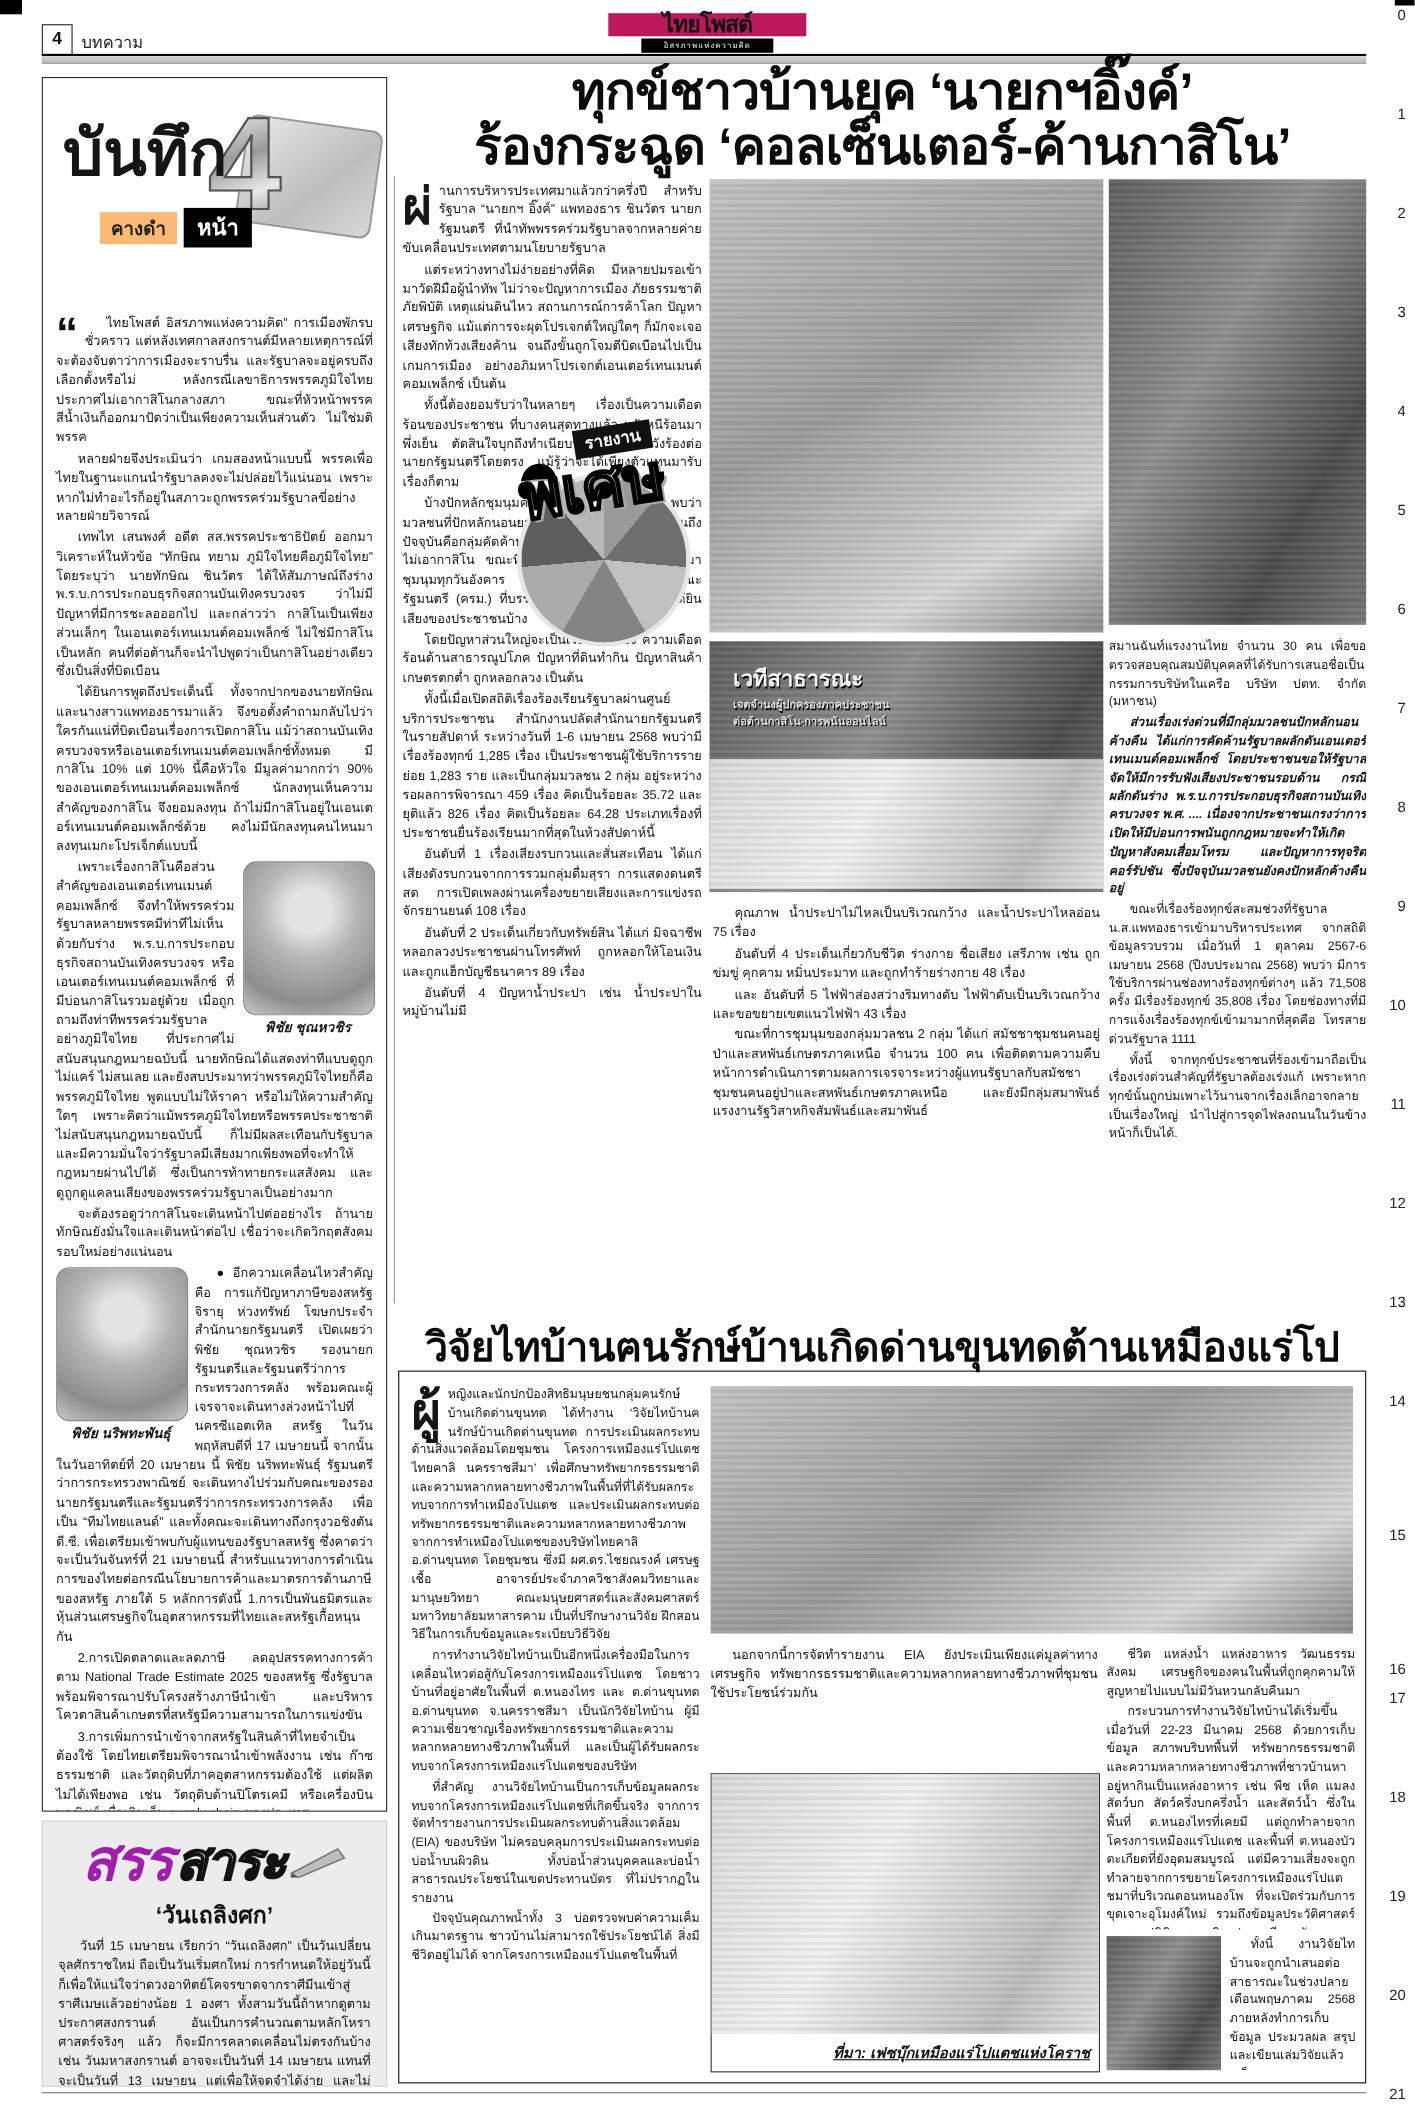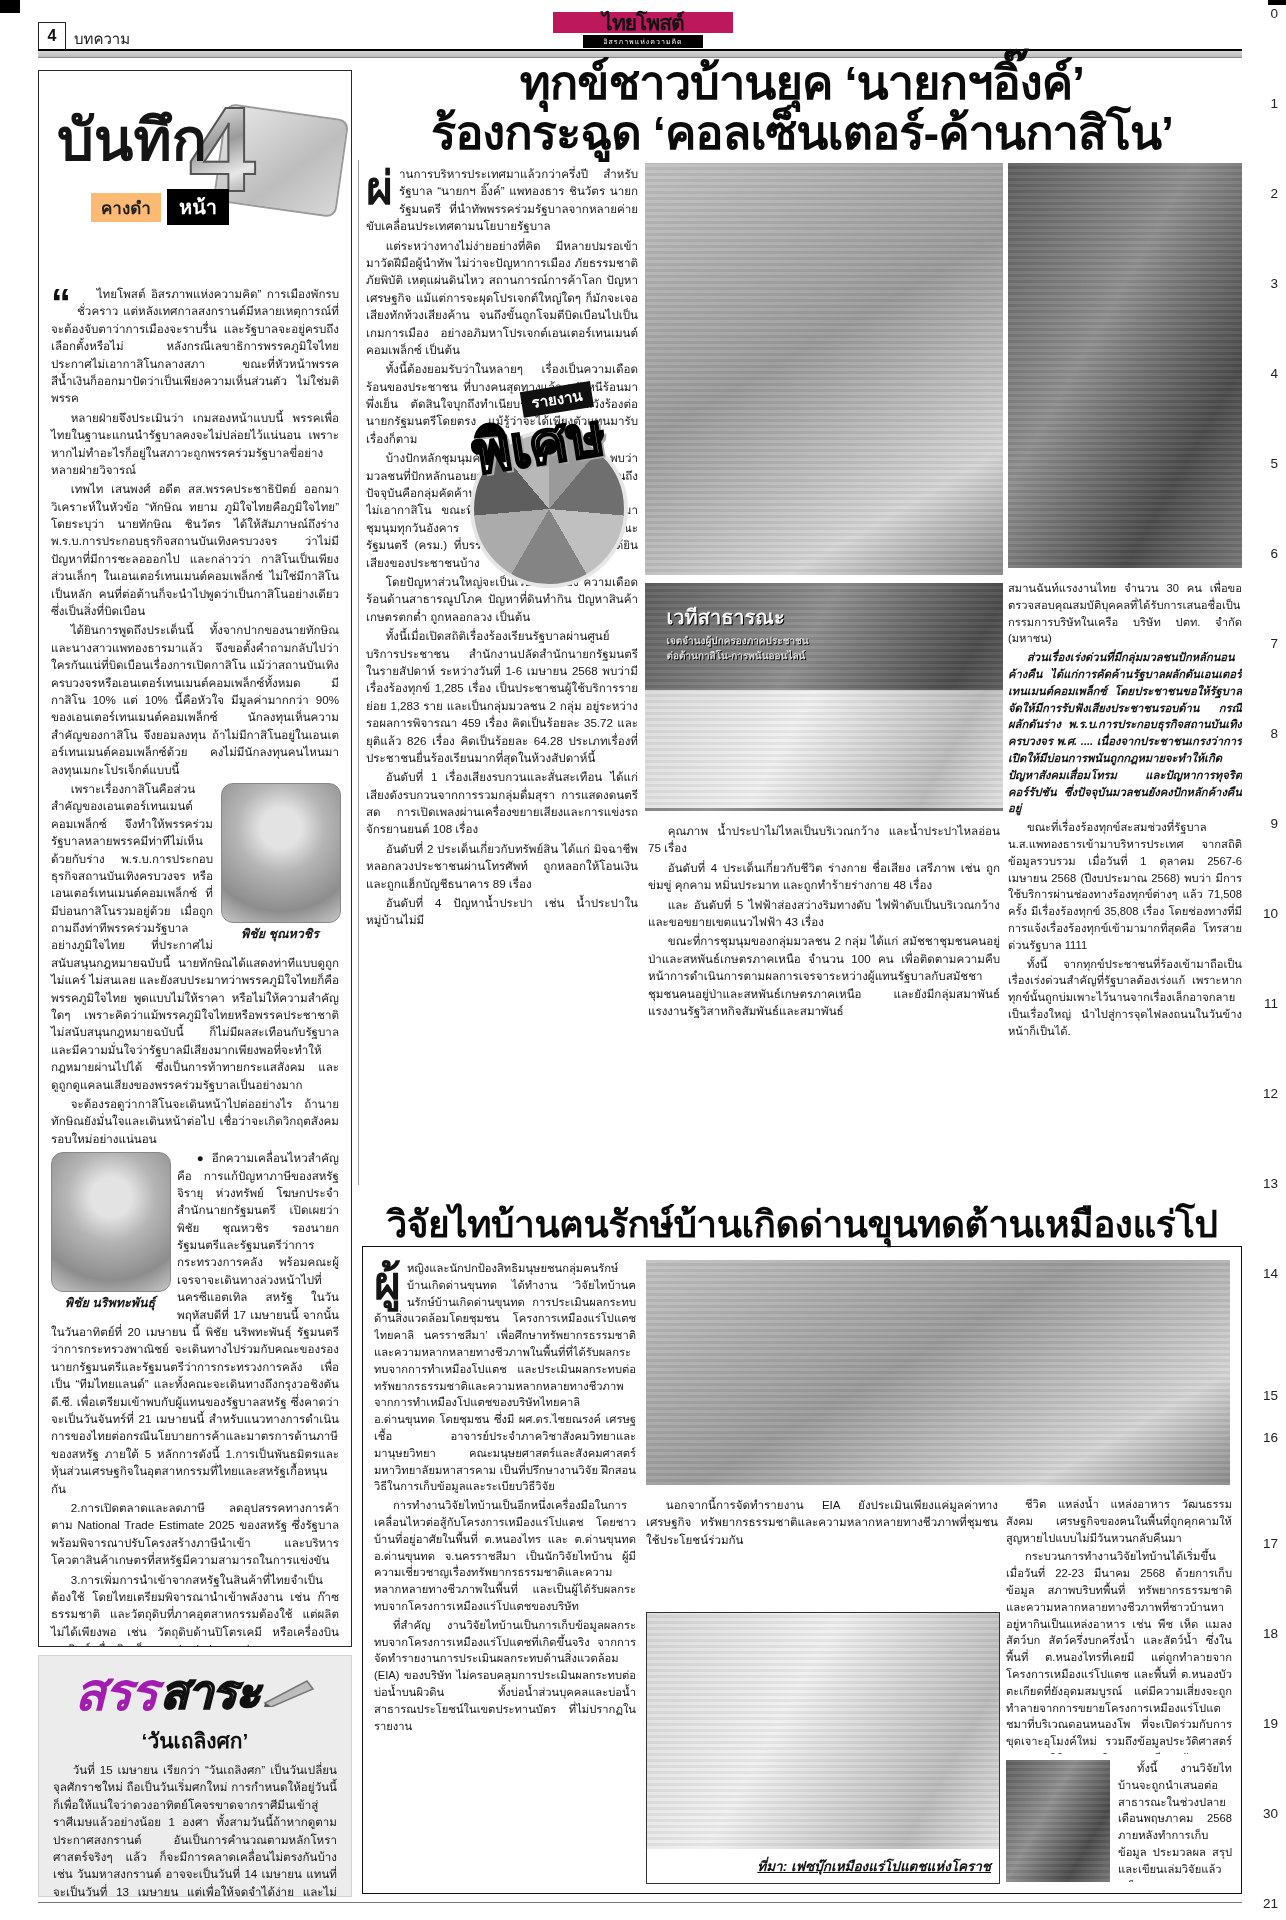--- a/index.html
+++ b/index.html
@@ -98,25 +98,25 @@
     <div class="ruler-num" style="top: 546px;">6</div>
     <div class="ruler-num" style="top: 636px;">7</div>
     <div class="ruler-num" style="top: 726px;">8</div>
     <div class="ruler-num" style="top: 816px;">9</div>
     <div class="ruler-num" style="top: 906px;">10</div>
     <div class="ruler-num" style="top: 996px;">11</div>
     <div class="ruler-num" style="top: 1086px;">12</div>
     <div class="ruler-num" style="top: 1176px;">13</div>
     <div class="ruler-num" style="top: 1266px;">14</div>
     <div class="ruler-num" style="top: 1388px;">15</div>
-    <div class="ruler-num" style="top: 1430px;">16</div>
+    <div class="ruler-num" style="top: 1510px;">16</div>
     <div class="ruler-num" style="top: 1536px;">17</div>
     <div class="ruler-num" style="top: 1626px;">18</div>
     <div class="ruler-num" style="top: 1716px;">19</div>
-    <div class="ruler-num" style="top: 1806px;">30</div>
+    <div class="ruler-num" style="top: 1806px;">20</div>
     <div class="ruler-num" style="top: 1896px;">21</div>
   </div>
 
 <div class="abs leftbox" style="left:38px;top:70px;width:312px;height:1575px;overflow:hidden;">
 
   <div style="position:relative;height:208px;">
     <div class="abs bk-book" style="left:180px;top:40px;"></div>
     <div class="abs bk-four" style="left:150px;top:18px;">4</div>
     <div class="abs bk-logo-word" style="left:18px;top:40px;">บันทึก</div>
     <div class="abs bk-sub" style="left:52px;top:122px;">คางดำ</div>
@@ -223,20 +223,21 @@
 <div class="abs headline2" style="left:362px;top:1194px;width:880px;">วิจัยไทบ้านฅนรักษ์บ้านเกิดด่านขุนทดต้านเหมืองแร่โปแตช</div>
 <div class="abs frame" style="left:362px;top:1246px;width:878px;height:646px;"></div>
 
 <div class="abs photo mid" style="left:646px;top:1260px;width:584px;height:225px;"></div>
 
 <div class="abs txt" style="left:374px;top:1260px;width:262px;height:620px;overflow:hidden;font-size:11.2px;">
   <p class="noindent"><span class="dropcap">ผู้</span><span>หญิงและนักปกป้องสิทธิมนุษยชนกลุ่มฅนรักษ์บ้านเกิดด่านขุนทด ได้ทำงาน ‘วิจัยไทบ้านฅนรักษ์บ้านเกิดด่านขุนทด การประเมินผลกระทบด้านสิ่งแวดล้อมโดยชุมชน โครงการเหมืองแร่โปแตช ไทยคาลิ นครราชสีมา’ เพื่อศึกษาทรัพยากรธรรมชาติและความหลากหลายทางชีวภาพในพื้นที่ที่ได้รับผลกระทบจากการทำเหมืองโปแตช และประเมินผลกระทบต่อทรัพยากรธรรมชาติและความหลากหลายทางชีวภาพจากการทำเหมืองโปแตชของบริษัทไทยคาลิ อ.ด่านขุนทด โดยชุมชน ซึ่งมี ผศ.ดร.ไชยณรงค์ เศรษฐเชื้อ อาจารย์ประจำภาควิชาสังคมวิทยาและมานุษยวิทยา คณะมนุษยศาสตร์และสังคมศาสตร์ มหาวิทยาลัยมหาสารคาม เป็นที่ปรึกษางานวิจัย ฝึกสอนวิธีในการเก็บข้อมูลและระเบียบวิธีวิจัย</span></p>
   <div>
       <p>การทำงานวิจัยไทบ้านเป็นอีกหนึ่งเครื่องมือในการเคลื่อนไหวต่อสู้กับโครงการเหมืองแร่โปแตช โดยชาวบ้านที่อยู่อาศัยในพื้นที่ ต.หนองไทร และ ต.ด่านขุนทด อ.ด่านขุนทด จ.นครราชสีมา เป็นนักวิจัยไทบ้าน ผู้มีความเชี่ยวชาญเรื่องทรัพยากรธรรมชาติและความหลากหลายทางชีวภาพในพื้นที่ และเป็นผู้ได้รับผลกระทบจากโครงการเหมืองแร่โปแตชของบริษัท</p>
       <p>ที่สำคัญ งานวิจัยไทบ้านเป็นการเก็บข้อมูลผลกระทบจากโครงการเหมืองแร่โปแตชที่เกิดขึ้นจริง จากการจัดทำรายงานการประเมินผลกระทบด้านสิ่งแวดล้อม (EIA) ของบริษัท ไม่ครอบคลุมการประเมินผลกระทบต่อบ่อน้ำบนผิวดิน ทั้งบ่อน้ำส่วนบุคคลและบ่อน้ำสาธารณประโยชน์ในเขตประทานบัตร ที่ไม่ปรากฏในรายงาน</p>
+      <p>ปัจจุบันคุณภาพน้ำทั้ง 3 บ่อตรวจพบค่าความเค็มเกินมาตรฐาน ชาวบ้านไม่สามารถใช้ประโยชน์ได้ สิ่งมีชีวิตอยู่ไม่ได้ จากโครงการเหมืองแร่โปแตชในพื้นที่</p>
     </div>
 </div>
 
 <div class="abs txt" style="left:646px;top:1496px;width:352px;height:112px;overflow:hidden;">
   <div>
       <p>นอกจากนี้การจัดทำรายงาน EIA ยังประเมินเพียงแค่มูลค่าทางเศรษฐกิจ ทรัพยากรธรรมชาติและความหลากหลายทางชีวภาพที่ชุมชนใช้ประโยชน์ร่วมกัน</p>
     </div>
 </div>
 <div class="abs photobox" style="left:646px;top:1612px;width:352px;height:270px;">
   <div class="abs photo light" style="left:0;top:0;width:352px;height:236px;"></div>

